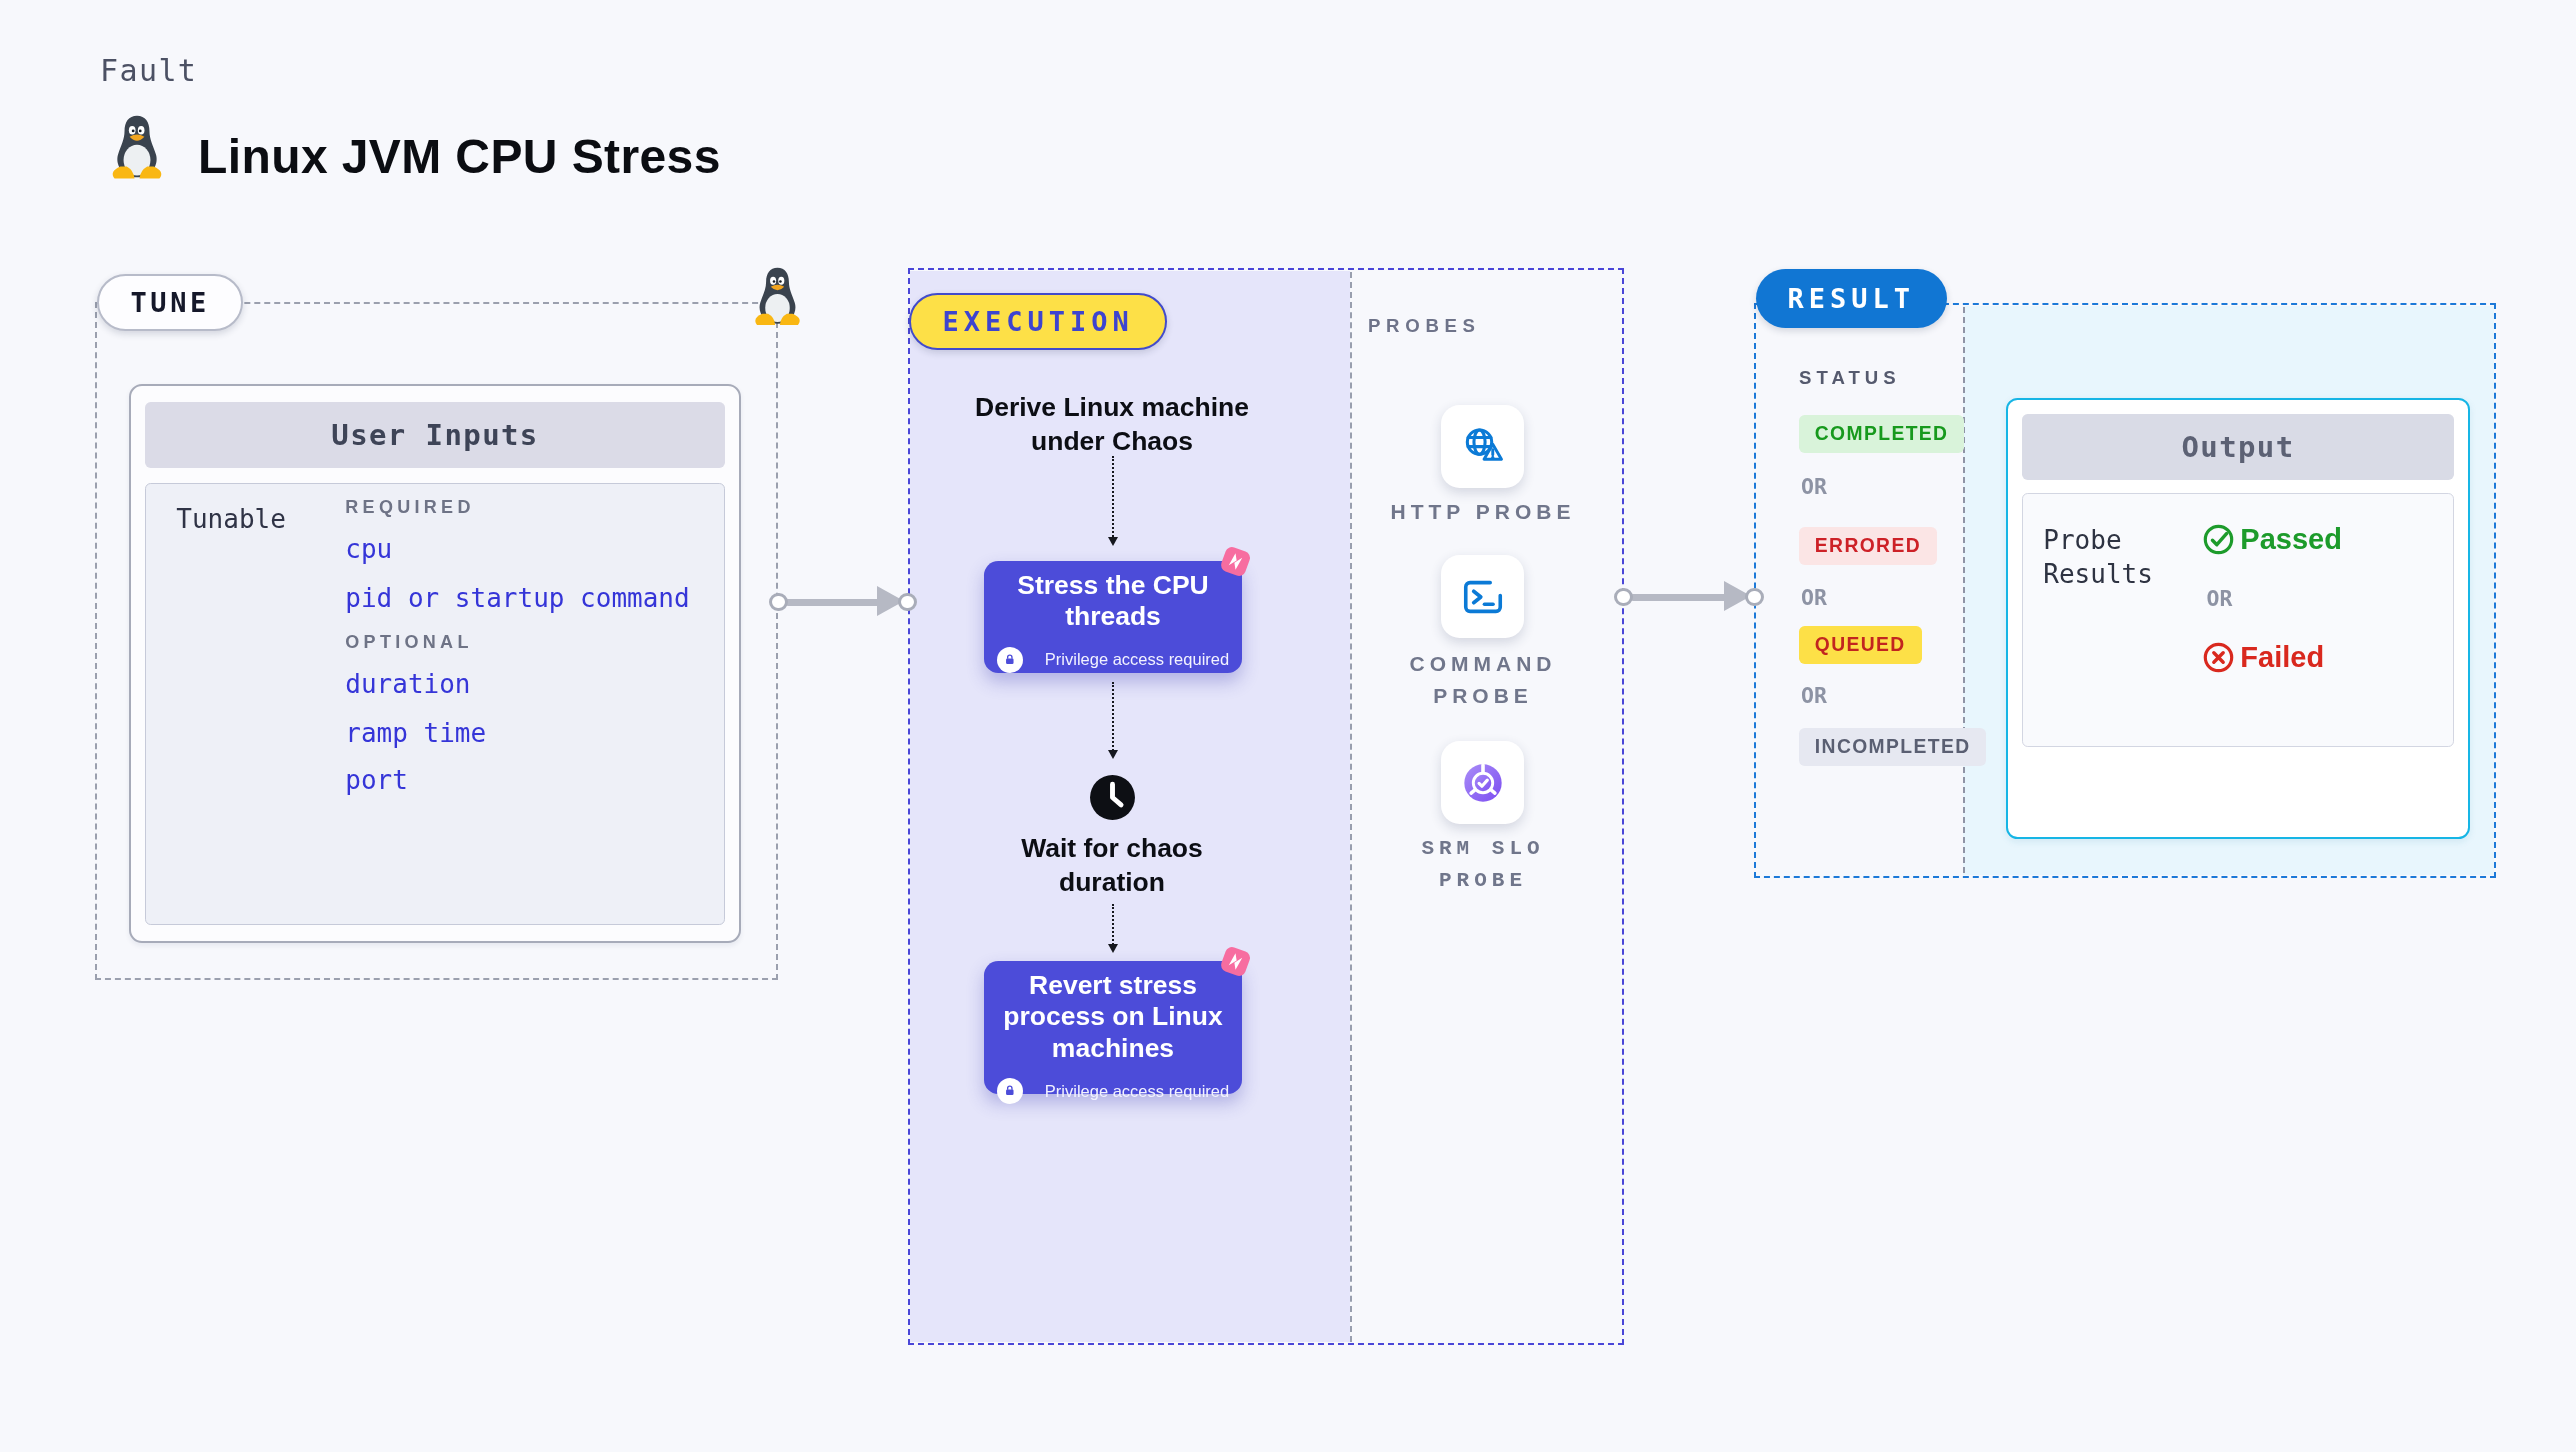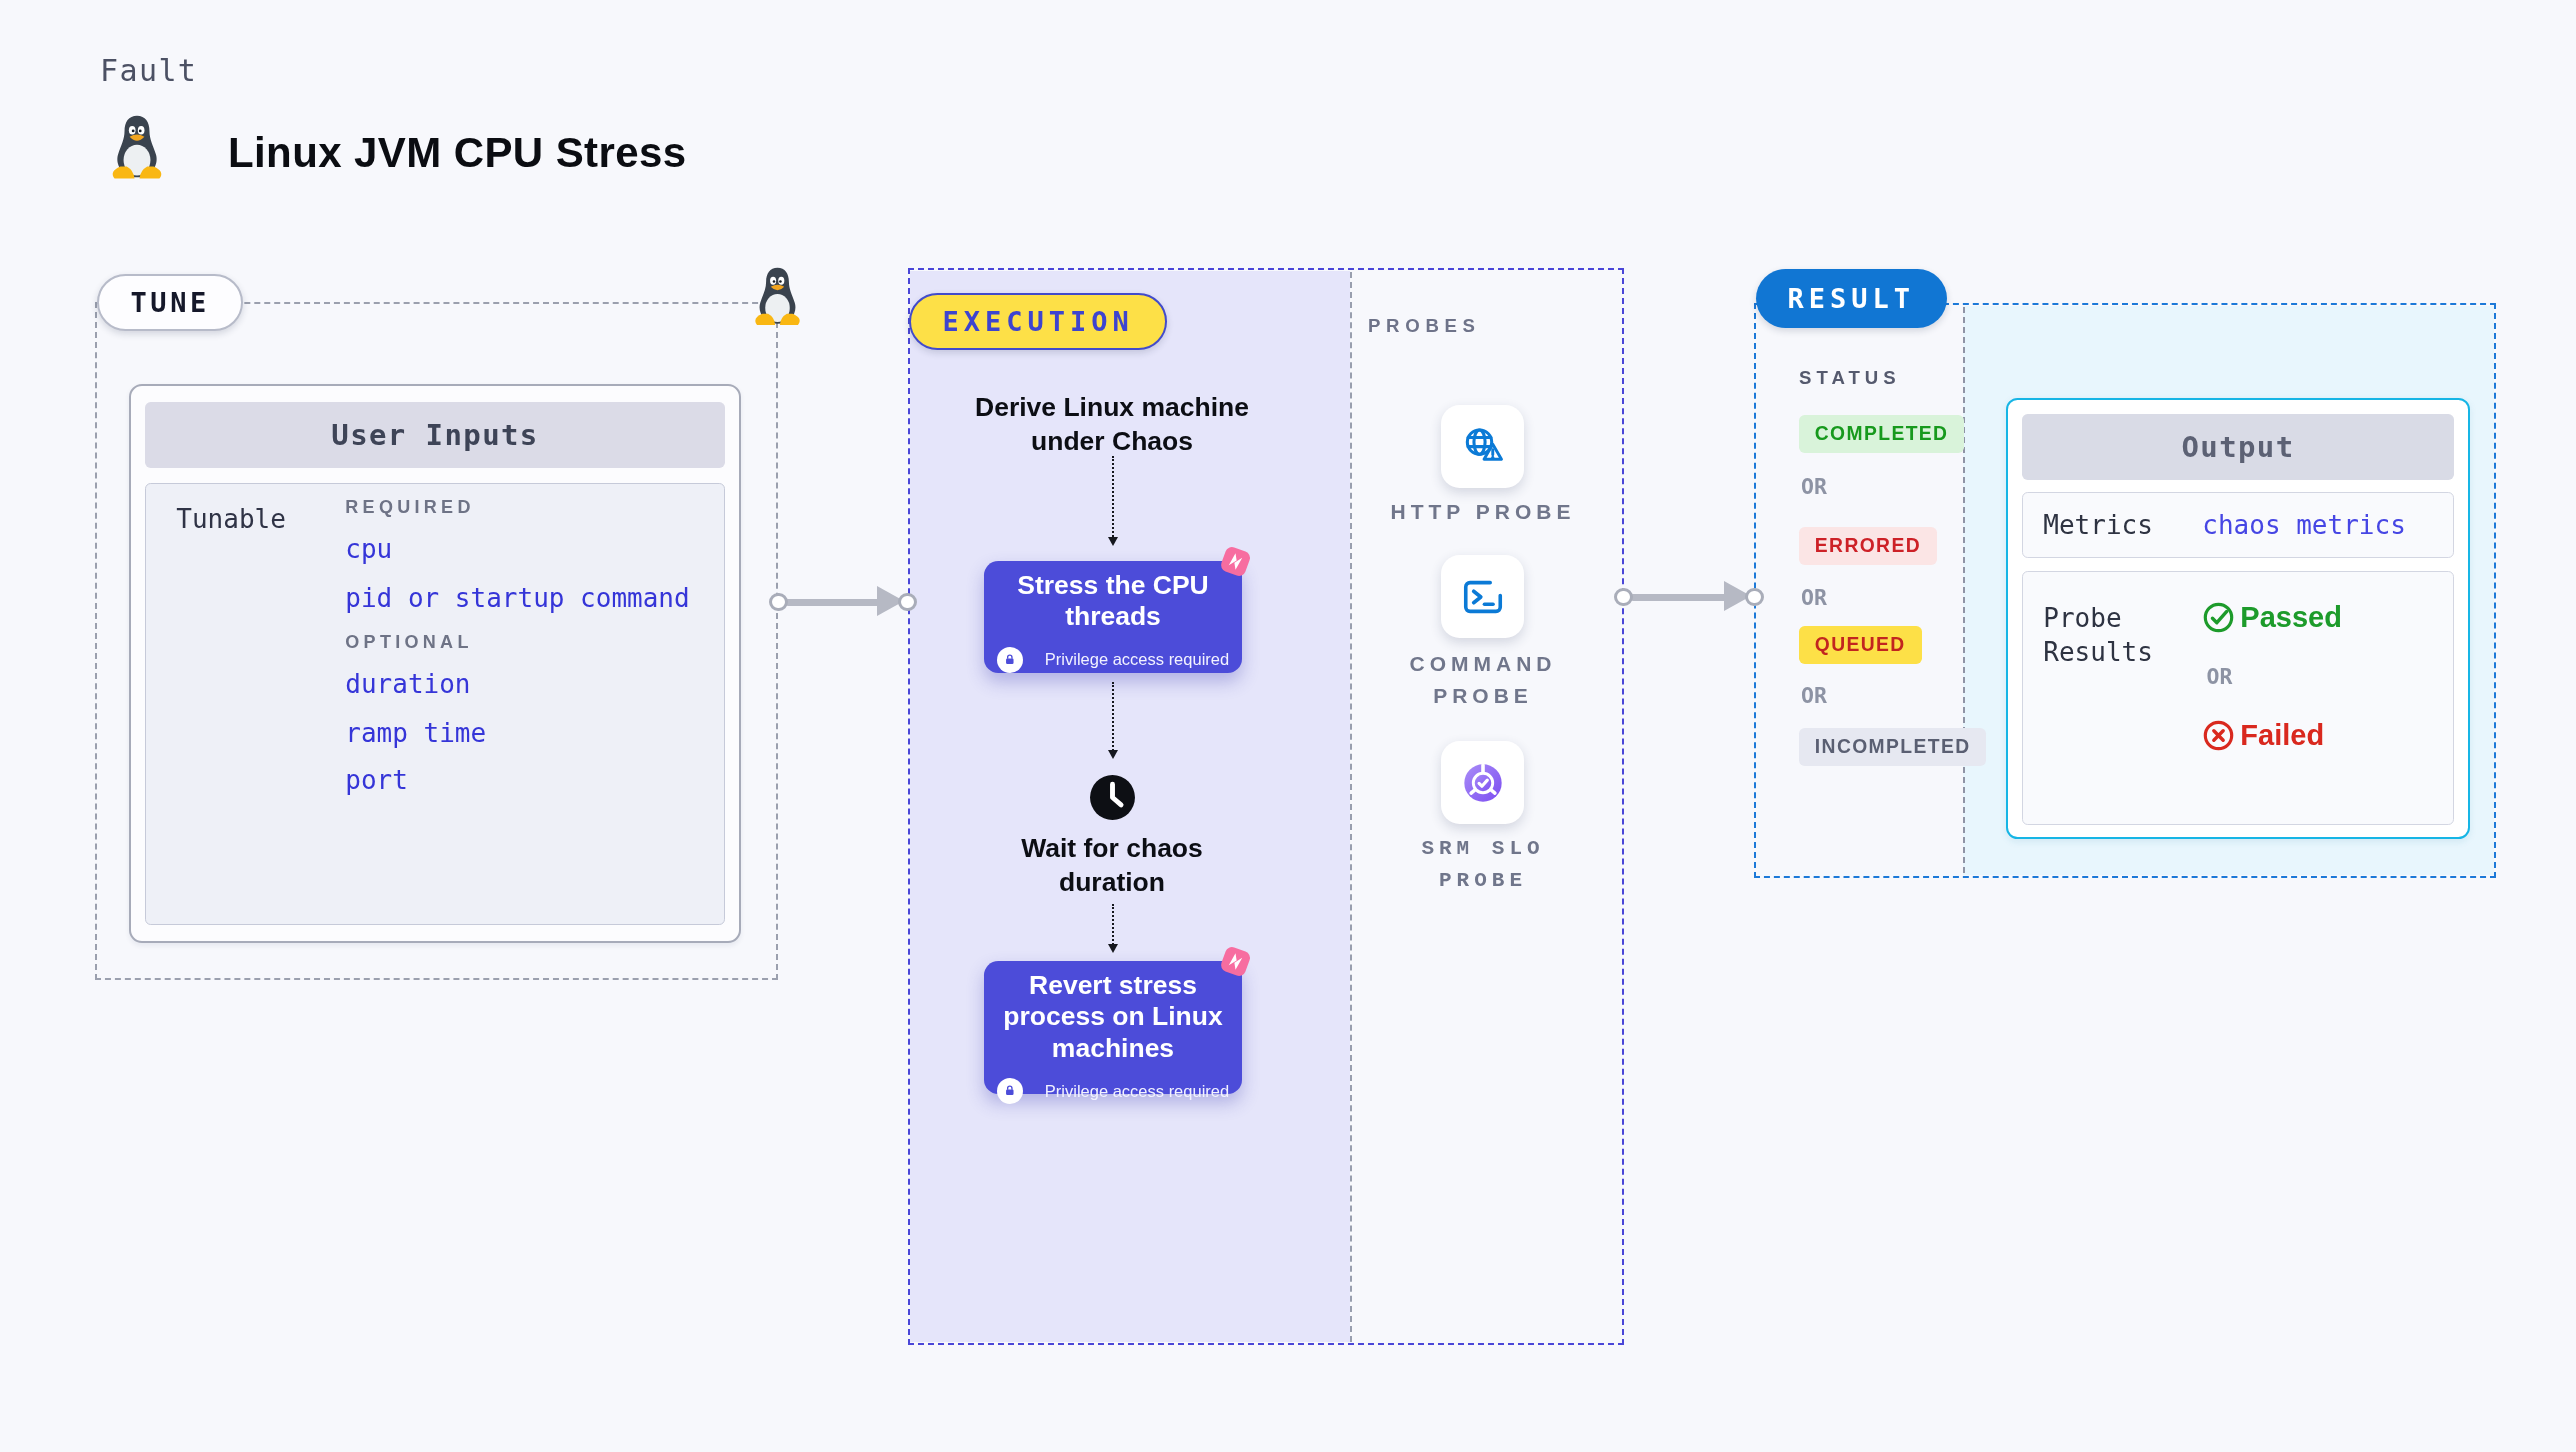--- a/index.html
+++ b/index.html
@@ -7,21 +7,21 @@
   html,body { background:#f7f8fc; }
   .canvas {
     position:relative; width:2576px; height:1452px;
     background:#f7f8fc; overflow:hidden;
     font-family:"Liberation Sans", sans-serif;
   }
 
   
   .eyebrow { position:absolute; left:100px; top:53px; font-family:"DejaVu Sans Mono",monospace;
     font-size:30px; font-weight:500; color:#4c5164; letter-spacing:1.4px; }
-  .page-title { position:absolute; left:198px; top:129px; font-size:42px; font-weight:800; color:#0b0d12; letter-spacing:0.4px;margin-left:30px; }
+  .page-title { position:absolute; left:198px; top:129px; font-size:48px; font-weight:800; color:#0b0d12; letter-spacing:0.4px; }
   .title-penguin { position:absolute; left:105px; top:112px; width:64px; height:73px; }
 
   
   .pill { position:absolute; display:inline-flex; align-items:center; justify-content:center;
     height:57px; padding:0 31.5px; border-radius:33px; z-index:6;
     font-family:"DejaVu Sans Mono",monospace; font-weight:700; font-size:27px;
     box-shadow:0 2.9px 7.2px rgba(25,35,70,.16); }
   .tune-pill   { left:97px;  top:274px; background:#fdfdff; border:2.1px solid #b7bbc9; color:#15182a; letter-spacing:3.6px; }
   .exec-pill   { left:909px; top:269px; background:#fde047; border:2.9px solid #424bcb; color:#3d44cf; letter-spacing:5px;margin-top:24px; }
   .result-pill { left:1756px; top:269px; background:#1176d3; border:none; color:#ffffff; letter-spacing:5px; height:59px; }
@@ -349,24 +349,20 @@
   <div class="or-label" style="top:474px;">OR</div>
   <div class="badge" style="top: 527px; color: rgb(205, 33, 39); background-color: rgb(251, 229, 229);">ERRORED</div>
   <div class="or-label" style="top:585px;">OR</div>
   <div class="badge" style="top: 626px; color: rgb(194, 37, 31); background-color: #fde047;">QUEUED</div>
   <div class="or-label" style="top:683px;">OR</div>
   <div class="badge" style="top: 728px; color: rgb(90, 95, 114); background-color: rgb(230, 232, 241);">INCOMPLETED</div>
 
   <div class="output-card">
     <div class="output-header">Output</div>
 
-    <div class="output-row metrics-row">
-      <div class="row-label">Metrics</div>
-      <div class="metrics-value">chaos metrics</div>
-    </div>
 
     <div class="output-row proberes-row">
       <div class="row-label">
         <span>Probe</span>
         <span>Results</span>
       </div>
       <div class="verdict-col">
         <div class="verdict verdict-passed">
           <svg viewBox="0 0 46 46" width="33" height="33">
               <use href="#check-circle"></use>

